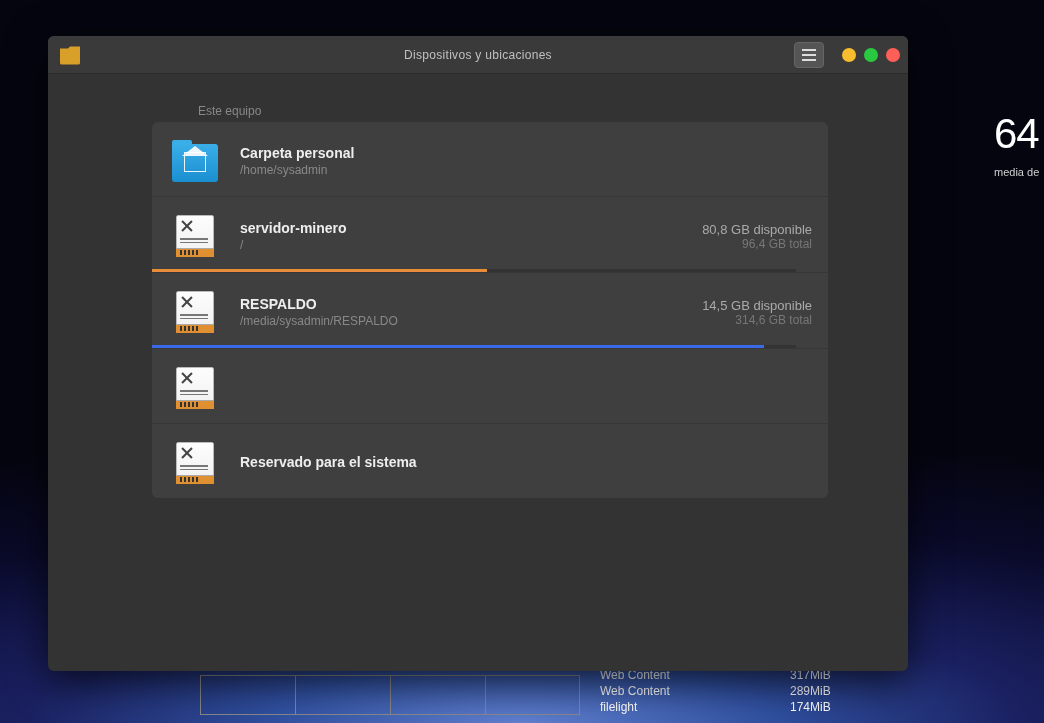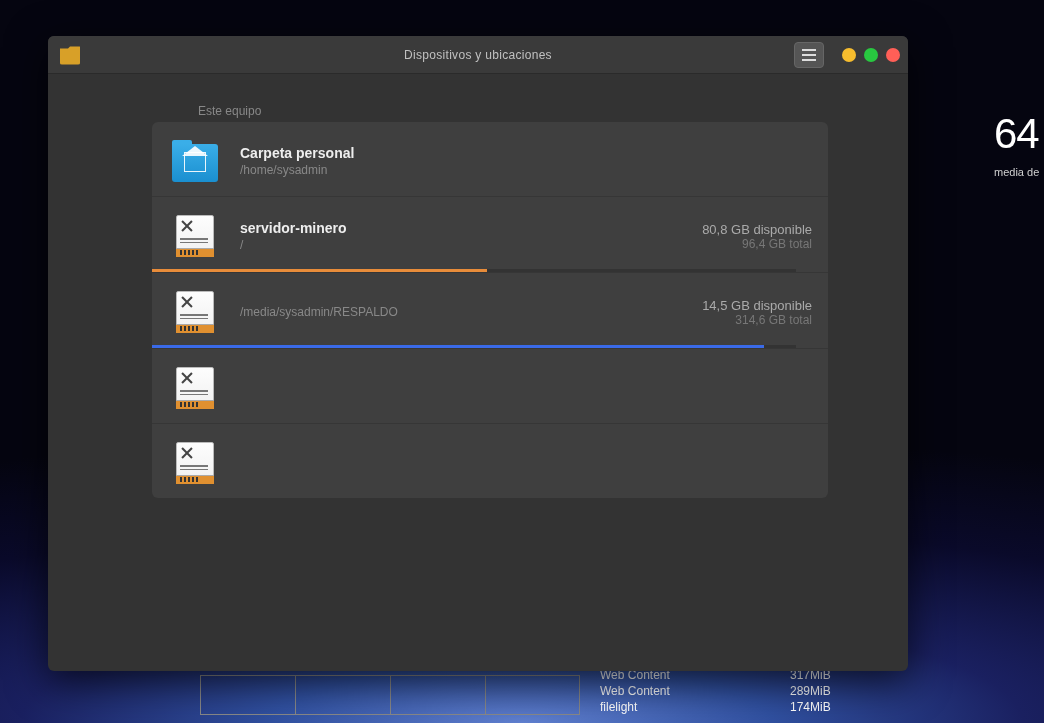--- a/index.html
+++ b/index.html
@@ -378,20 +378,21 @@
           <div class="stripe"></div>
           <div class="dots">
               <i></i>
               <i></i>
               <i></i>
               <i></i>
               <i></i>
             </div>
         </div>
         <div class="text">
+          <div class="name">RESPALDO</div>
           <div class="sub">/media/sysadmin/RESPALDO</div>
         </div>
         <div class="right">
           <div>14,5 GB disponible</div>
           <div class="total">314,6 GB total</div>
         </div>
         <div class="bar-wrap" style="width:100%;flex-basis:100%">
           <div class="bar-fill blue" id="bar-respaldo" style="width: 95%;"></div>
         </div>
       </div>
@@ -425,17 +426,20 @@
             </div>
           <div class="stripe"></div>
           <div class="dots">
               <i></i>
               <i></i>
               <i></i>
               <i></i>
               <i></i>
             </div>
         </div>
+        <div class="text">
+          <div class="name">Reservado para el sistema</div>
+        </div>
       </div>
 
     </div>
   </div>
 </div>
 
 </body></html>

